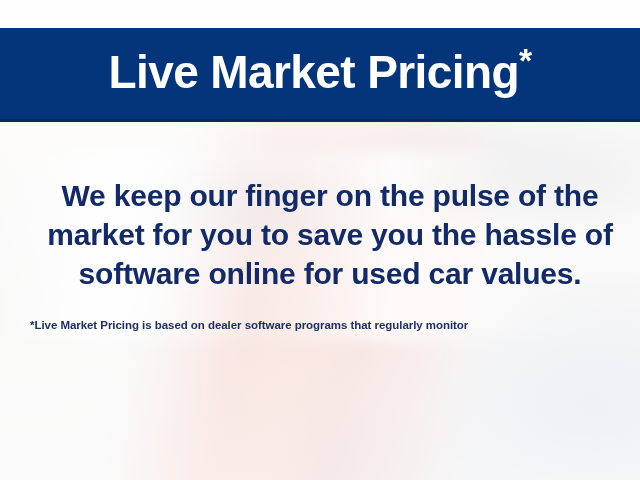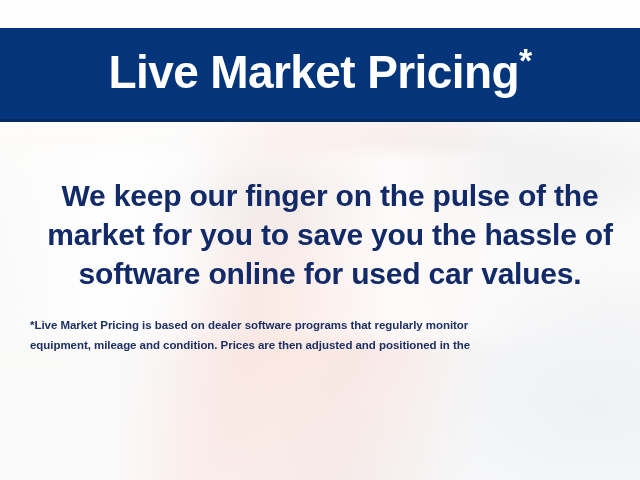--- a/index.html
+++ b/index.html
@@ -146,16 +146,15 @@
   </div>
 
   <div class="headline">
     <span class="hl-line">We keep our finger on the pulse of the</span>
     <span class="hl-line">market for you to save you the hassle of</span>
     <span class="hl-line">software online for used car values.</span>
   </div>
 
   <div class="fineprint">
     <span class="fp-line">*Live Market Pricing is based on dealer software programs that regularly monitor</span>
-    <span class="fp-line">equipment, mileage and condition. Prices are then adjusted and positioned in the</span>
   </div>
 
 </div>
 
 </body></html>

